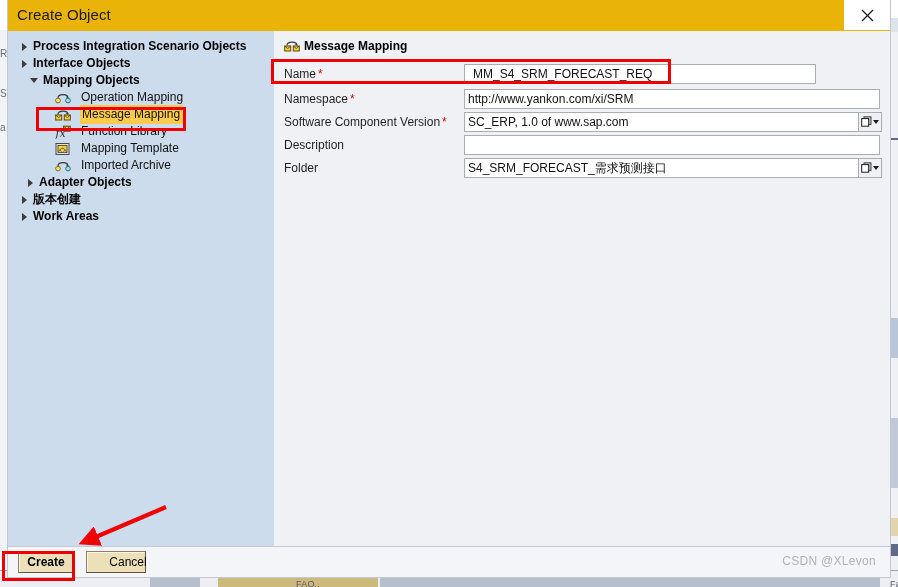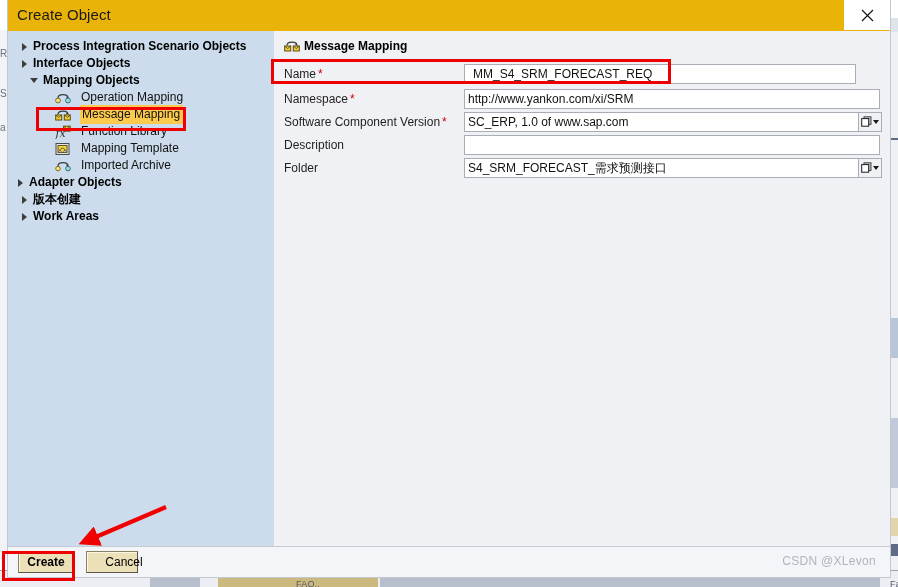--- a/index.html
+++ b/index.html
@@ -238,21 +238,21 @@
     background: #ffffff;
     border: 1px solid #a9adb6;
     font-size: 12px;
     font-family: "Liberation Sans", sans-serif;
     color: #111;
     padding: 1px 3px;
     line-height: 17px;
     outline: none;
   }
   .form-input.wide { width: 416px; }
-  .form-input.narrow { width: 392px; padding-left: 8px; }
+  .form-input.narrow { width: 352px; padding-left: 8px; }
   .browse-btn {
     position: absolute;
     height: 20px;
     width: 24px;
     box-sizing: border-box;
     background: #f0f1f5;
     border: 1px solid #a9adb6;
     display: flex;
     align-items: center;
     justify-content: center;
@@ -300,21 +300,21 @@
     box-shadow: inset 1px 1px 0 #fdf6e0;
     font-family: "Liberation Sans", sans-serif;
     font-size: 12px;
     color: #000;
     cursor: pointer;
     display: flex;
     align-items: center;
     justify-content: center;
   }
   #create-button { left: 10px; width: 56px; font-weight: bold; }
-  #cancel-button { left: 78px; width: 52px; padding-left: 24px; }
+  #cancel-button { left: 78px; width: 60px; padding-left: 24px; }
 
   #create-highlight {
     position: absolute;
     left: 2px; top: 551px;
     width: 73px; height: 30px;
     border: 3px solid #ef0000;
     box-sizing: border-box;
     pointer-events: none;
     z-index: 30;
   }
@@ -450,21 +450,21 @@
           <svg width="16" height="14" viewBox="0 0 16 14">
             <path d="M3 7 C3 2.5, 13 2.5, 13 7" fill="none" stroke="#3b3b3b" stroke-width="1.2"></path>
             <path d="M12.4 4.6 L13.4 7 L11 6.6 Z" fill="#3b3b3b"></path>
             <circle cx="3" cy="9.6" r="2.3" fill="#f7e37a" stroke="#7a6a1e" stroke-width="1"></circle>
             <circle cx="13" cy="9.6" r="2.3" fill="#9fe0e8" stroke="#2b6b78" stroke-width="1"></circle>
           </svg>
         </span>
         <span class="tree-label">Imported Archive</span>
       </div>
 
-      <div class="tree-row top-level" style="padding-left:4px;">
+      <div class="tree-row top-level" style="padding-left:14px;">
         <span class="twisty collapsed"></span>
         <span class="tree-label">Adapter Objects</span>
       </div>
 
       <div class="tree-row top-level" style="padding-left:8px;">
         <span class="twisty collapsed"></span>
         <span class="tree-label">版本创建</span>
       </div>
 
       <div class="tree-row top-level" style="padding-left:8px;">

